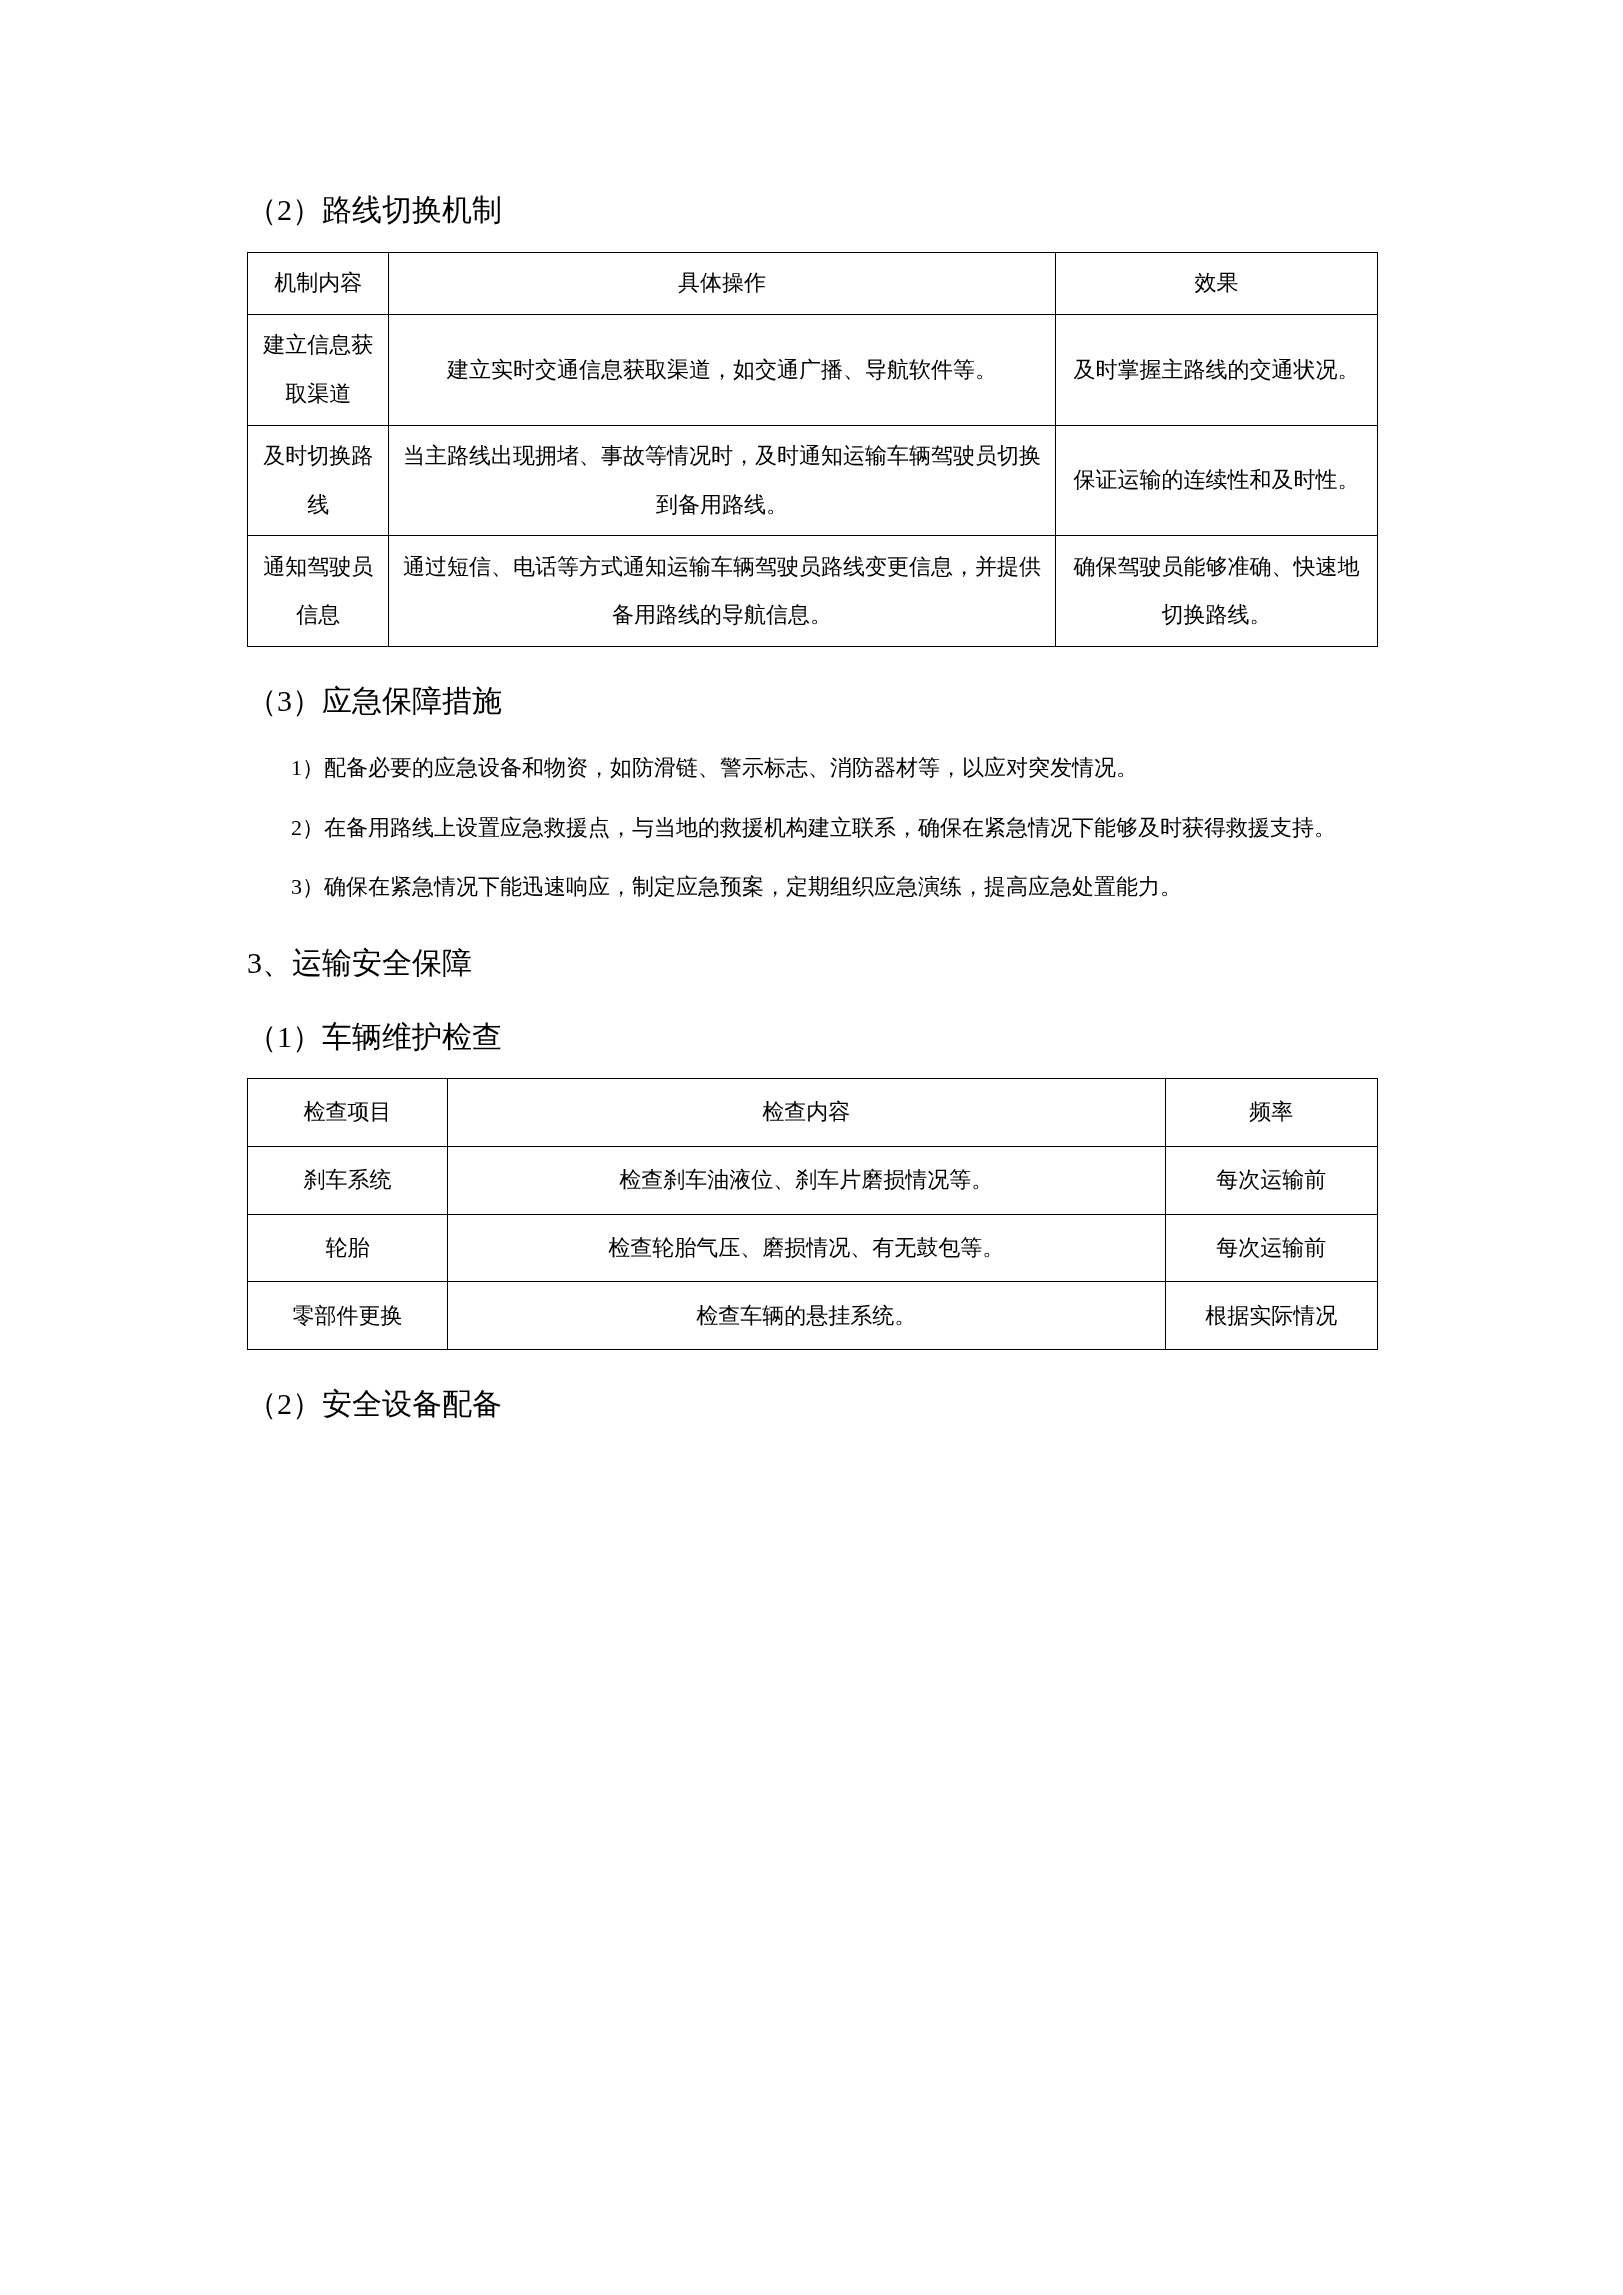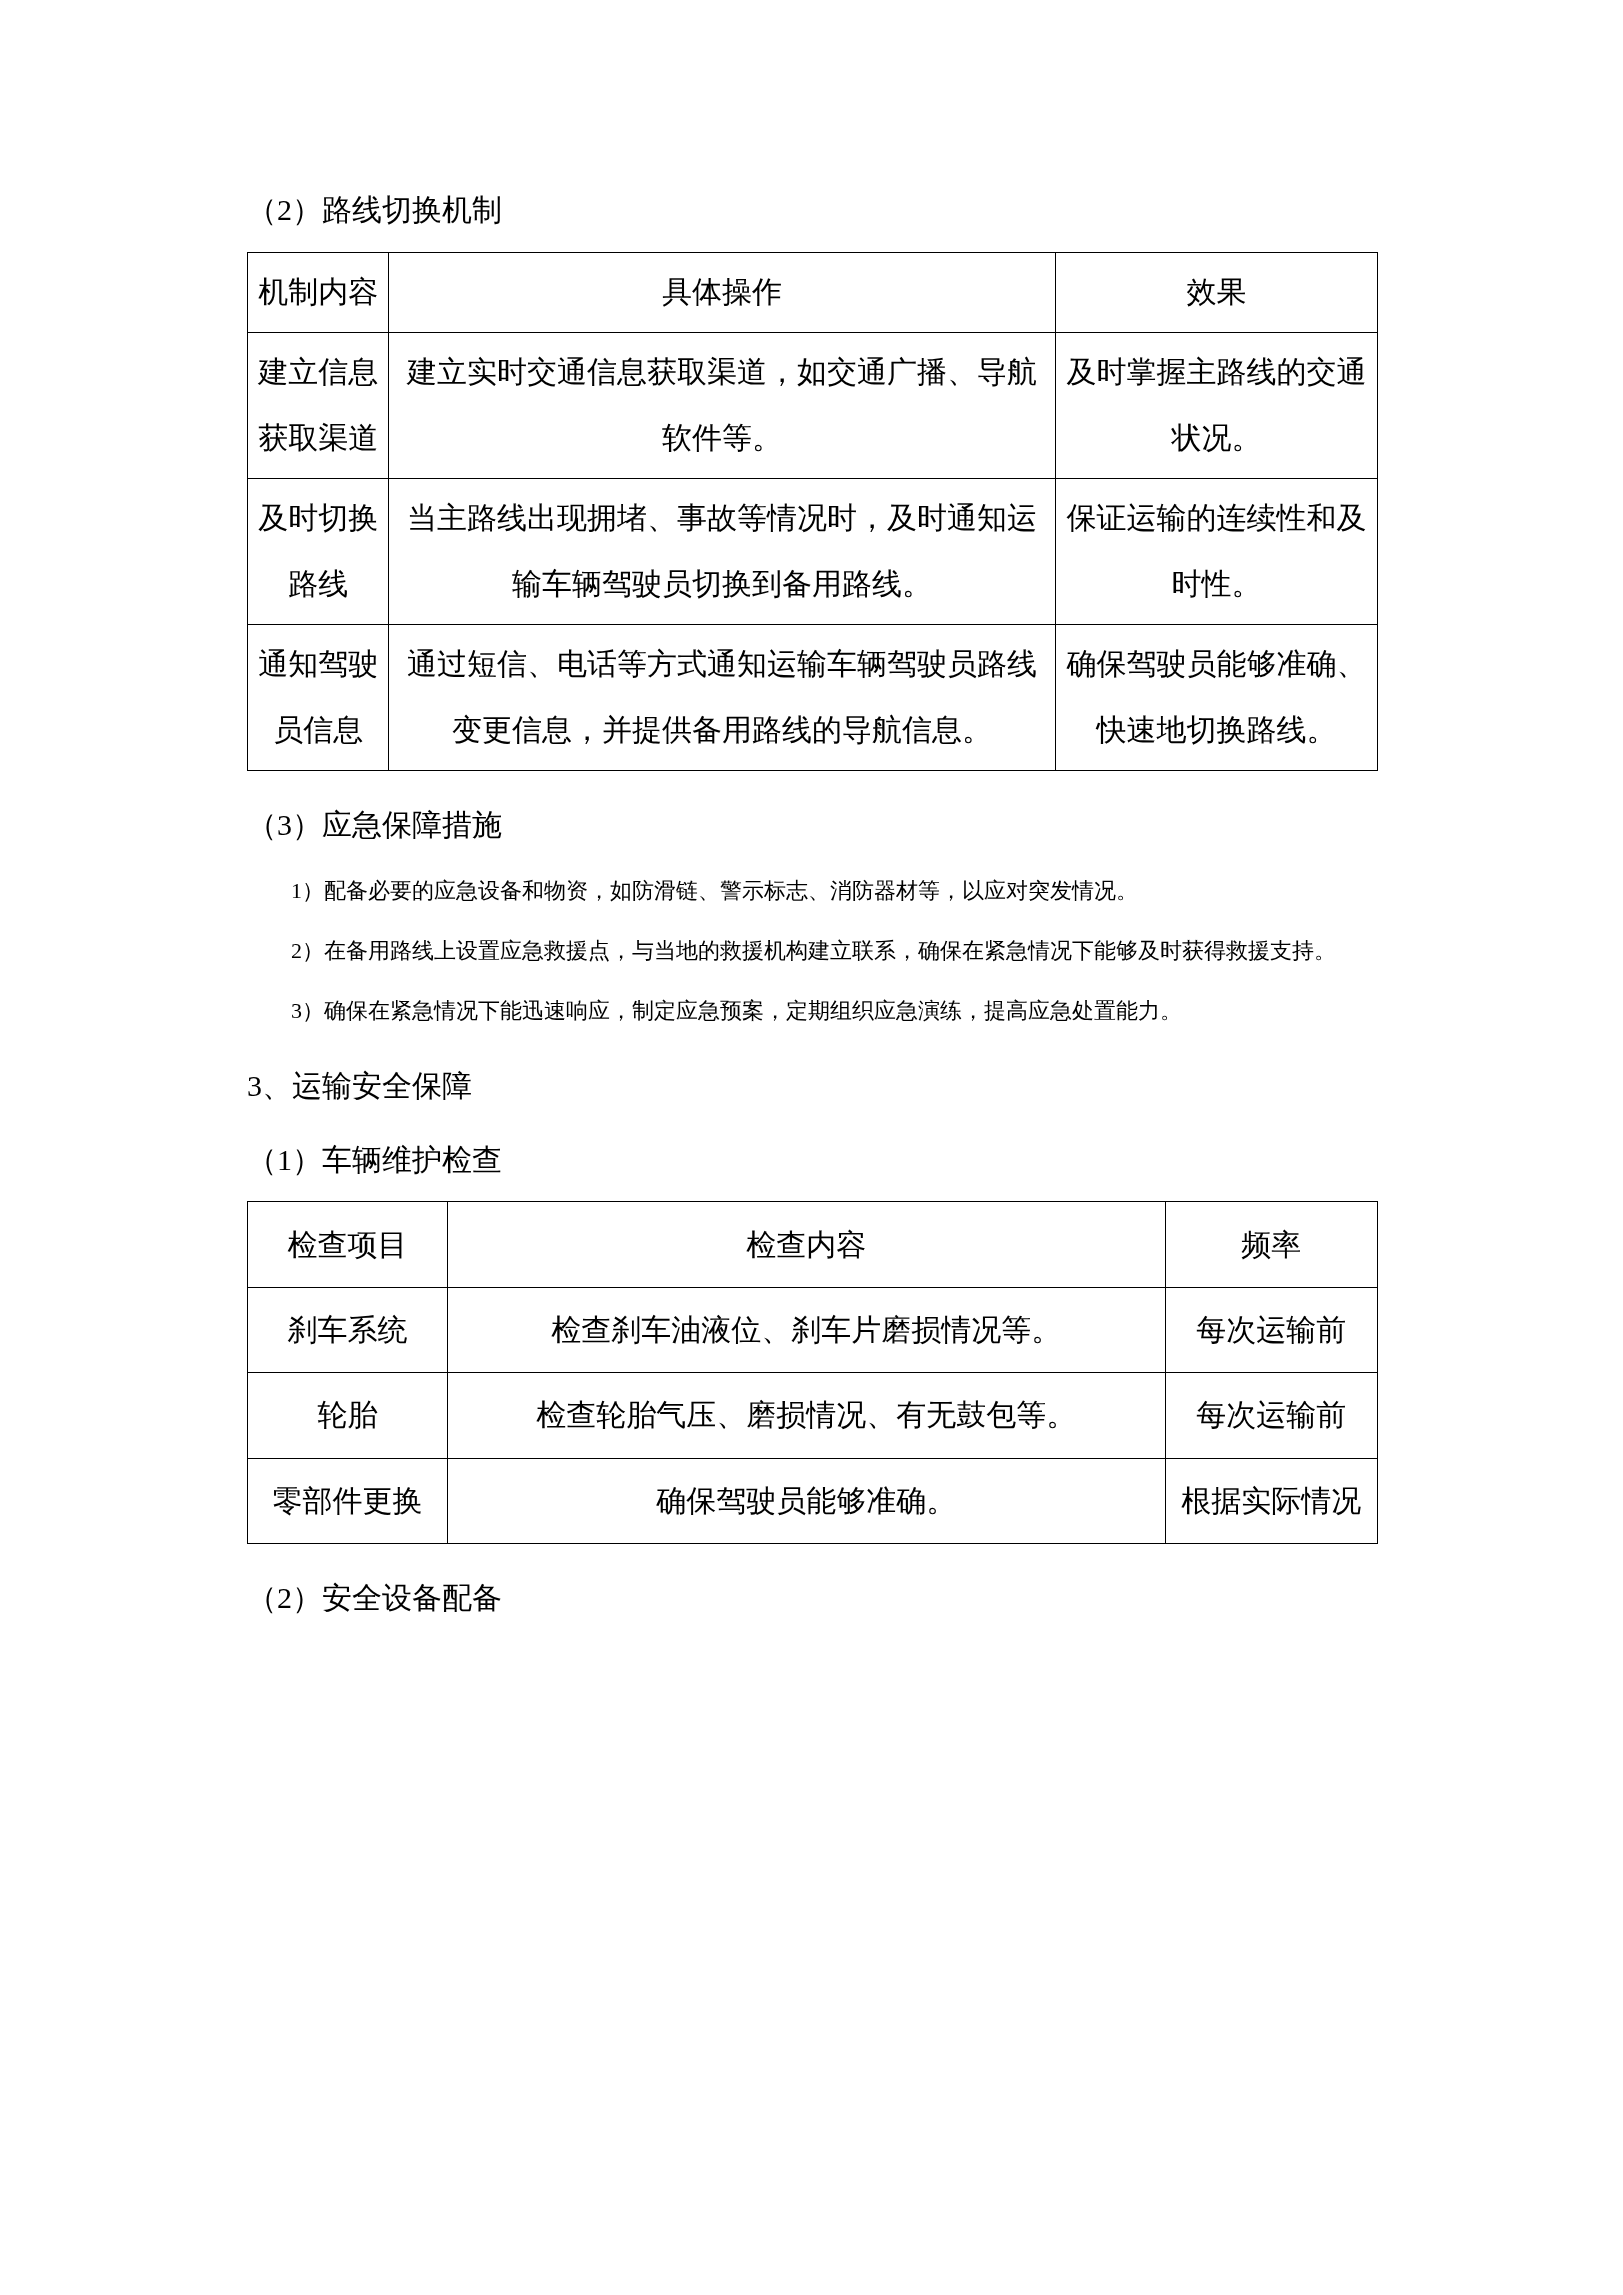--- a/index.html
+++ b/index.html
@@ -24,21 +24,21 @@
   }
   .heading.sp-top { margin-top: 18.3px; }
   table {
     width: 100%;
     border-collapse: collapse;
     table-layout: fixed;
     margin: 6.5px 0 22px 0;
   }
   th, td {
     border: 1.3px solid #000000;
-    font-size: 30px;
+    font-size: 22px;
     font-weight: normal;
     line-height: 2.2;
     text-align: center;
     vertical-align: middle;
     padding: 6.5px 7.9px;
     word-break: break-all;
   }
   .t1 col.c1 { width: 12.5%; }
   .t1 col.c2 { width: 59%; }
   .t1 col.c3 { width: 28.5%; }
@@ -119,21 +119,21 @@
       <td>检查刹车油液位、刹车片磨损情况等。</td>
       <td>每次运输前</td>
     </tr>
     <tr>
       <td>轮胎</td>
       <td>检查轮胎气压、磨损情况、有无鼓包等。</td>
       <td>每次运输前</td>
     </tr>
     <tr>
       <td>零部件更换</td>
-      <td>确保驾驶员能够准确。</td>
+      <td>检查车辆的悬挂系统。</td>
       <td>根据实际情况</td>
     </tr>
   </tbody>
     </table>
 
   <div class="heading">（2）安全设备配备</div>
 
 </div>
 
 

